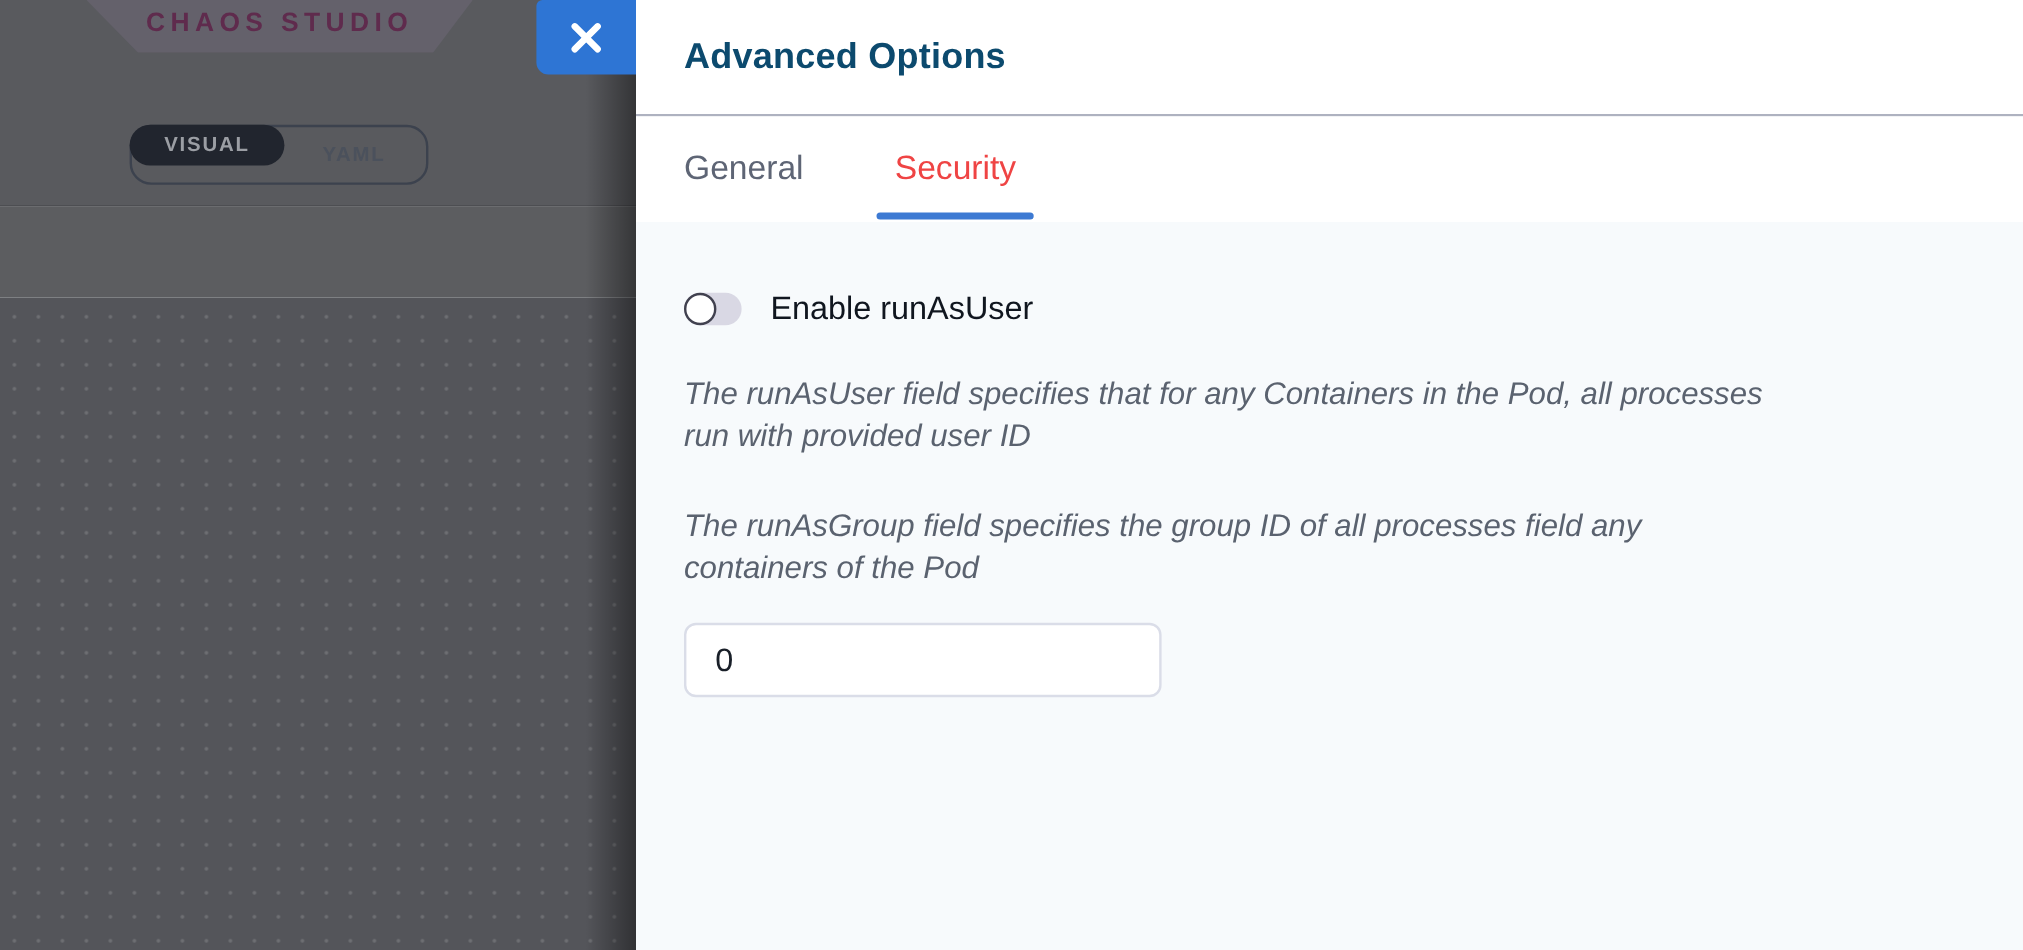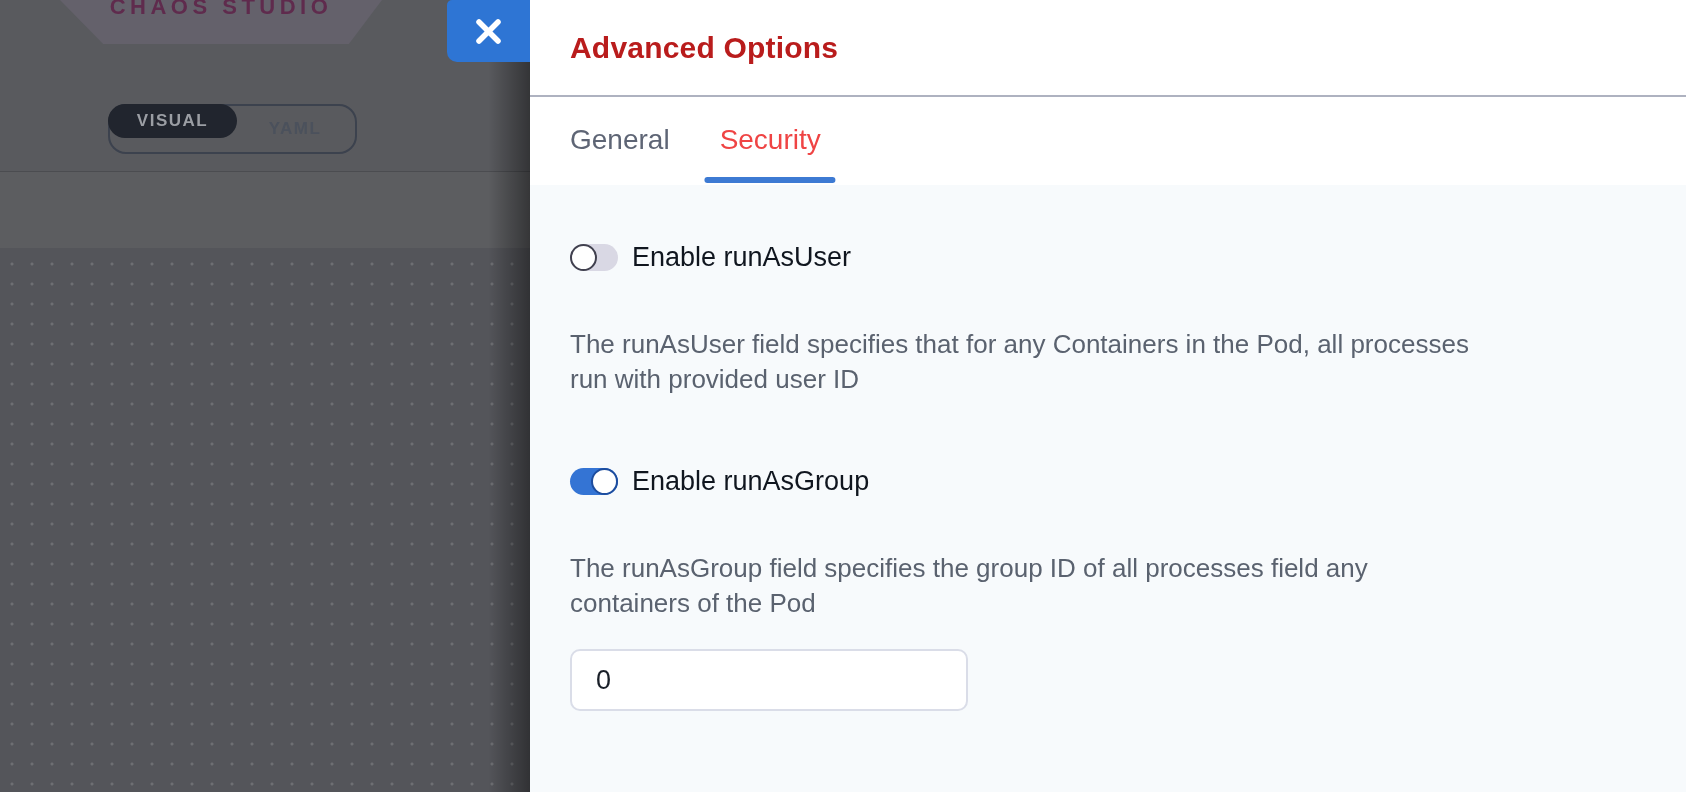--- a/index.html
+++ b/index.html
@@ -6,24 +6,24 @@
   html,body { width:1686px; height:792px; overflow:hidden; background:#fff; }
   .screen {
     position:relative; width:1686px; height:792px; overflow:hidden;
     font-family:"Liberation Sans", sans-serif;
   }
 
   
   .canvas-area { position:absolute; left:0; top:0; width:530px; height:792px; }
   .topbar { position:relative; height:172px; background:#595a5e; border-bottom:1px solid #4b4c50; }
   .banner {
-    position:absolute; left:60px; top:0; width:322px; height:44px;
+    position:absolute; left:72px; top:0; width:322px; height:44px;
     background:#64616b;
     clip-path:polygon(0 0, 100% 0, 89.7% 100%, 13.4% 100%);
-    display:flex; justify-content:center;
+    display:flex; align-items:center; justify-content:center;
   }
   .banner-text { color:#5f2b4d; font-size:22px; font-weight:700; letter-spacing:4.5px; margin-top:-6px; }
   .segmented {
     position:absolute; left:108px; top:104px; width:249px; height:50px;
     border:2px solid #3c424e; border-radius:18px; background:transparent;
   }
   .seg-visual {
     position:absolute; left:-2px; top:-2px; width:129px; height:34px;
     background:#21252e; border-radius:17px;
     display:flex; align-items:center; justify-content:center;
@@ -56,52 +56,53 @@
 
   
   .drawer {
     position:absolute; left:530px; top:0; width:1156px; height:792px;
     background:#ffffff; z-index:5;
   }
   .drawer-header {
     height:97px; display:flex; align-items:center; padding-left:40px;
     border-bottom:2px solid #aeb2c0; background:#fff;
   }
-  .drawer-title { font-size:30px; font-weight:600; color:#b91c1c; letter-spacing:0.2px; }
-  .tabs { height:86px; display:flex; gap:50px; padding-left:40px; background:#fff; }
+  .drawer-title { font-size:30px; font-weight:600; color:#0c4a6e; letter-spacing:0.2px; }
+  .tabs { height:86px; display:flex; gap:76px; padding-left:40px; background:#fff; }
   .tab {
     position:relative; display:flex; align-items:center;
     font-size:28px; color:#5e6575; cursor:pointer;
   }
   .tab.active { color:#ef4444; }
   .tab.active::after {
     content:""; position:absolute; left:50%; transform:translateX(-50%);
     bottom:0; width:calc(100% + 30px); height:6px; border-radius:3px;
     background:#3d7ad3;
   }
   .tab-panel {
     position:absolute; top:185px; left:0; right:0; bottom:0;
     background:#f7fafc; padding:59px 40px 0 40px;
   }
 
-  .toggle-row { display:flex; align-items:center; gap:14px; height:27px; }
+  .toggle-row { display:flex; align-items:center; gap:24px; height:27px; }
   .toggle { position:relative; width:48px; height:27px; border-radius:14px; cursor:pointer; flex:0 0 auto; }
   .toggle.off { background:#d9d8e4; }
   .toggle.on  { background:#3474d4; }
   .knob {
     position:absolute; top:0; width:27px; height:27px; border-radius:50%;
     background:#ffffff;
   }
   .toggle.off .knob { left:0;  border:2.5px solid #41414f; }
   .toggle.on  .knob { right:0; border:2.5px solid #1d4d9e; }
   .toggle-label { font-size:27px; color:#10161f; }
 
   .desc {
-    margin-top:56px; font-size:26px; line-height:35px; color:#5a626f;
+    margin-top:40px; font-size:26px; line-height:35px; color:#5a626f;
     white-space:pre-line;
+    font-style:italic;
   }
   .row-gap { margin-top:71px; }
 
   .group-input {
     display:block; margin-top:28px; width:398px; height:62px;
     border:2px solid #dadde8; border-radius:10px; background:#fff;
     font-family:inherit; font-size:27px; color:#191f28;
     padding-left:24px; outline:none;
   }
 </style>
@@ -146,26 +147,20 @@
 
       <div class="toggle-row">
         <div class="toggle off">
           <div class="knob"></div>
         </div>
         <span class="toggle-label">Enable runAsUser</span>
       </div>
       <p class="desc">The runAsUser field specifies that for any Containers in the Pod, all processes
 run with provided user ID</p>
 
-      <div class="toggle-row row-gap">
-        <div class="toggle on">
-          <div class="knob"></div>
-        </div>
-        <span class="toggle-label">Enable runAsGroup</span>
-      </div>
       <p class="desc">The runAsGroup field specifies the group ID of all processes field any
 containers of the Pod</p>
 
       <input class="group-input" type="text" value="0" style="">
 
     </div>
   </aside>
 
 </div>
 

